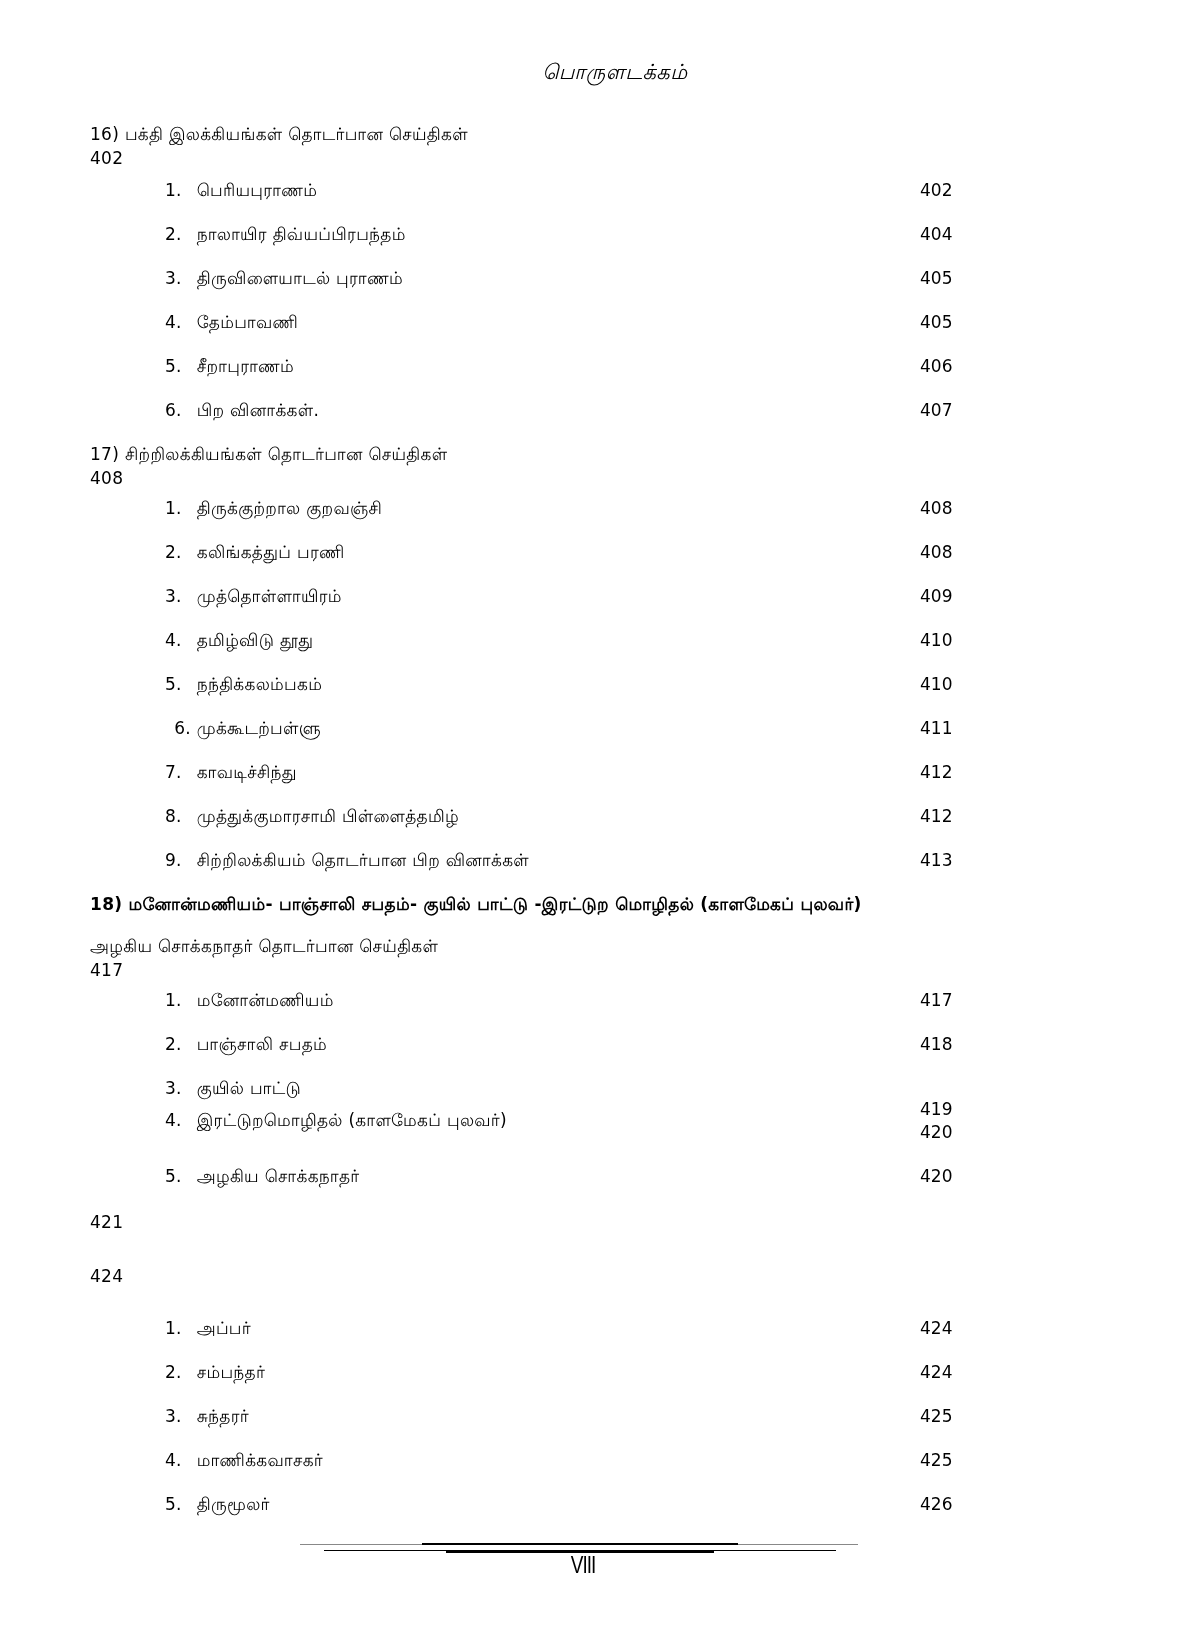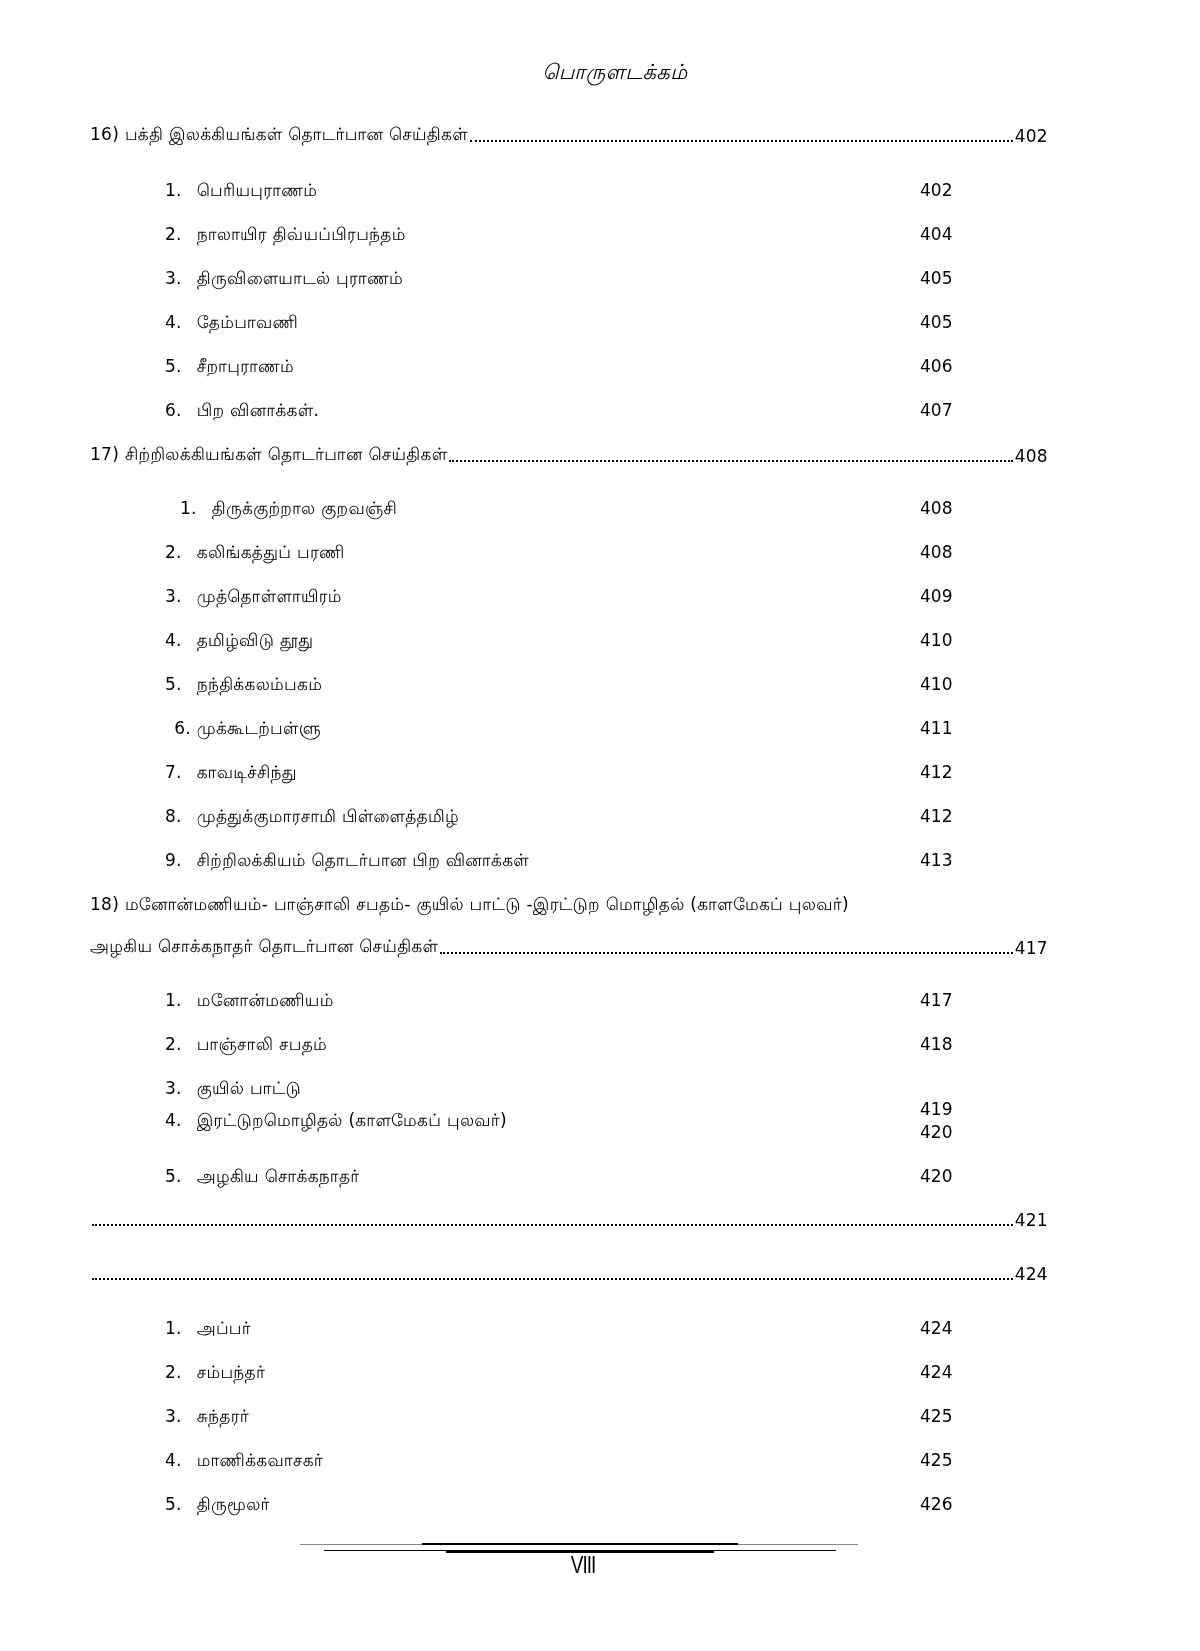--- a/index.html
+++ b/index.html
@@ -5,30 +5,30 @@
   html, body { margin: 0; padding: 0; background: #ffffff; }
   body {
     width: 1200px; height: 1651px; position: relative; overflow: hidden;
     font-family: "DejaVu Sans", sans-serif; color: #000;
   }
   .title {
     position: absolute; top: 60px; left: 0; width: 1150px; text-align: center;
     font-size: 21px; font-style: italic; letter-spacing: 0.5px; margin-left: 40px;
   }
   .sec {
-    position: absolute; left: 90px; width: 958px; display: flex; align-items: flex-end;
-    font-size: 17px; white-space: nowrap; letter-spacing: 0.3px;
+    position: absolute; left: 90px; width: 958px; display: flex; align-items: flex-start;
+    font-size: 17px; white-space: nowrap; letter-spacing: 0.3px; flex-direction: column;
   }
   .sec .txt { flex: 0 0 auto; }
   .sec .dots {
     flex: 1 1 auto; overflow: hidden; margin: 0 2px;
     border-bottom: 2px dotted #000; height: 0; transform: translateY(-4px);
   }
   .sec .pg { flex: 0 0 auto; }
-  .line2 { position: absolute; left: 90px; font-size: 17px; white-space: nowrap; letter-spacing: 0.3px; }
+  .line2 { position: absolute; left: 90px; font-size: 17px; white-space: nowrap; letter-spacing: 0.3px; font-weight: bold; }
   .item {
     position: absolute; left: 165px; font-size: 17px; white-space: nowrap; letter-spacing: 0.3px;
   }
   .item .num { display: inline-block; width: 26px; }
   .ipg { position: absolute; left: 920px; font-size: 17px; }
   .footer-line { position: absolute; height: 0; }
   .pageno {
     position: absolute; top: 1554px; left: 0; width: 1166px; text-align: center;
     font-size: 19px; letter-spacing: -1px; transform: scaleY(1.3);
     font-family: "Liberation Sans Narrow", "Liberation Sans", sans-serif;
@@ -57,21 +57,21 @@
   <div class="item" style="top:356px;"><span class="num">5.</span> <span>சீறாபுராணம்</span></div>
   <div class="ipg" style="top:356px;">406</div>
   <div class="item" style="top:400px;"><span class="num">6.</span> <span>பிற வினாக்கள்.</span></div>
   <div class="ipg" style="top:400px;">407</div>
 
   <div class="sec" style="top:444px;">
     <span class="txt"><span>17)</span> <span>சிற்றிலக்கியங்கள் தொடர்பான செய்திகள்</span></span>
     <span class="dots"></span>
     <span class="pg">408</span>
   </div>
-  <div class="item" style="top:498px;margin-left:15px;"><span class="num">1.</span> <span>திருக்குற்றால குறவஞ்சி</span></div>
+  <div class="item" style="top:498px;"><span class="num">1.</span> <span>திருக்குற்றால குறவஞ்சி</span></div>
   <div class="ipg" style="top:498px;">408</div>
   <div class="item" style="top:542px;"><span class="num">2.</span> <span>கலிங்கத்துப் பரணி</span></div>
   <div class="ipg" style="top:542px;">408</div>
   <div class="item" style="top:586px;"><span class="num">3.</span> <span>முத்தொள்ளாயிரம்</span></div>
   <div class="ipg" style="top:586px;">409</div>
   <div class="item" style="top:630px;"><span class="num">4.</span> <span>தமிழ்விடு தூது</span></div>
   <div class="ipg" style="top:630px;">410</div>
   <div class="item" style="top:674px;"><span class="num">5.</span> <span>நந்திக்கலம்பகம்</span></div>
   <div class="ipg" style="top:674px;">410</div>
   <div class="item" style="top:718px;text-align:right;"><span class="num">6.</span> <span>முக்கூடற்பள்ளு</span></div>

